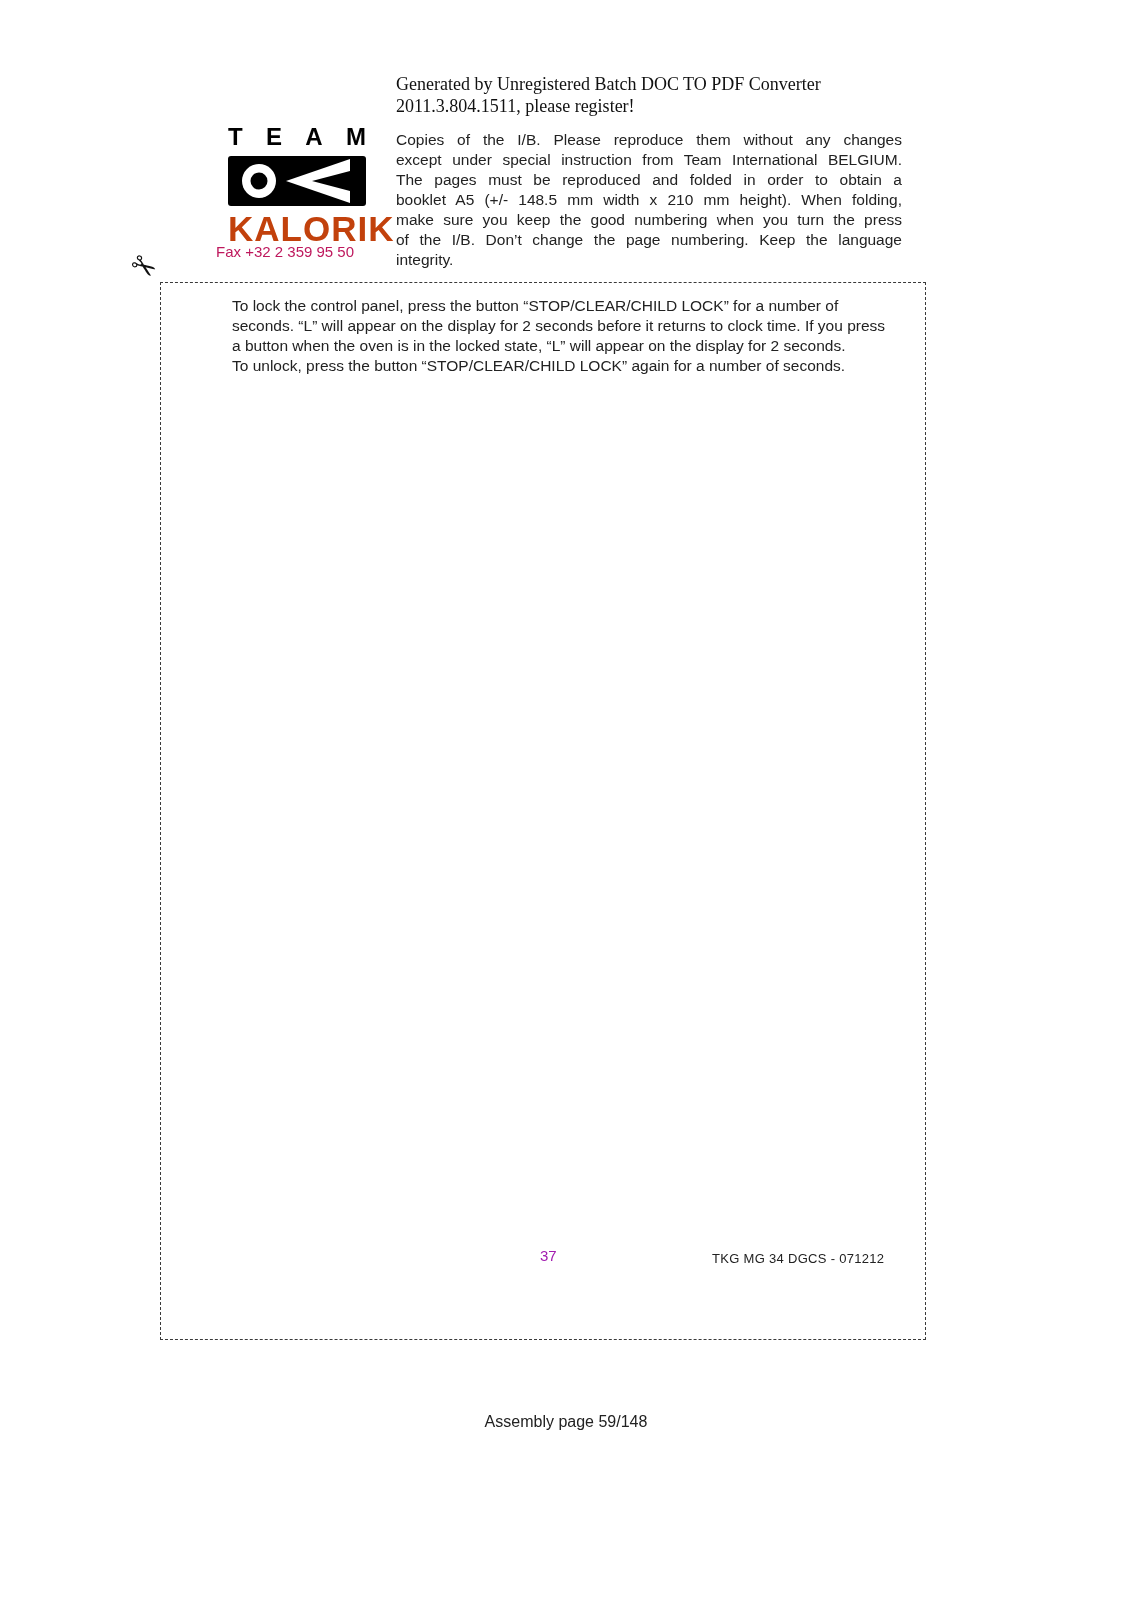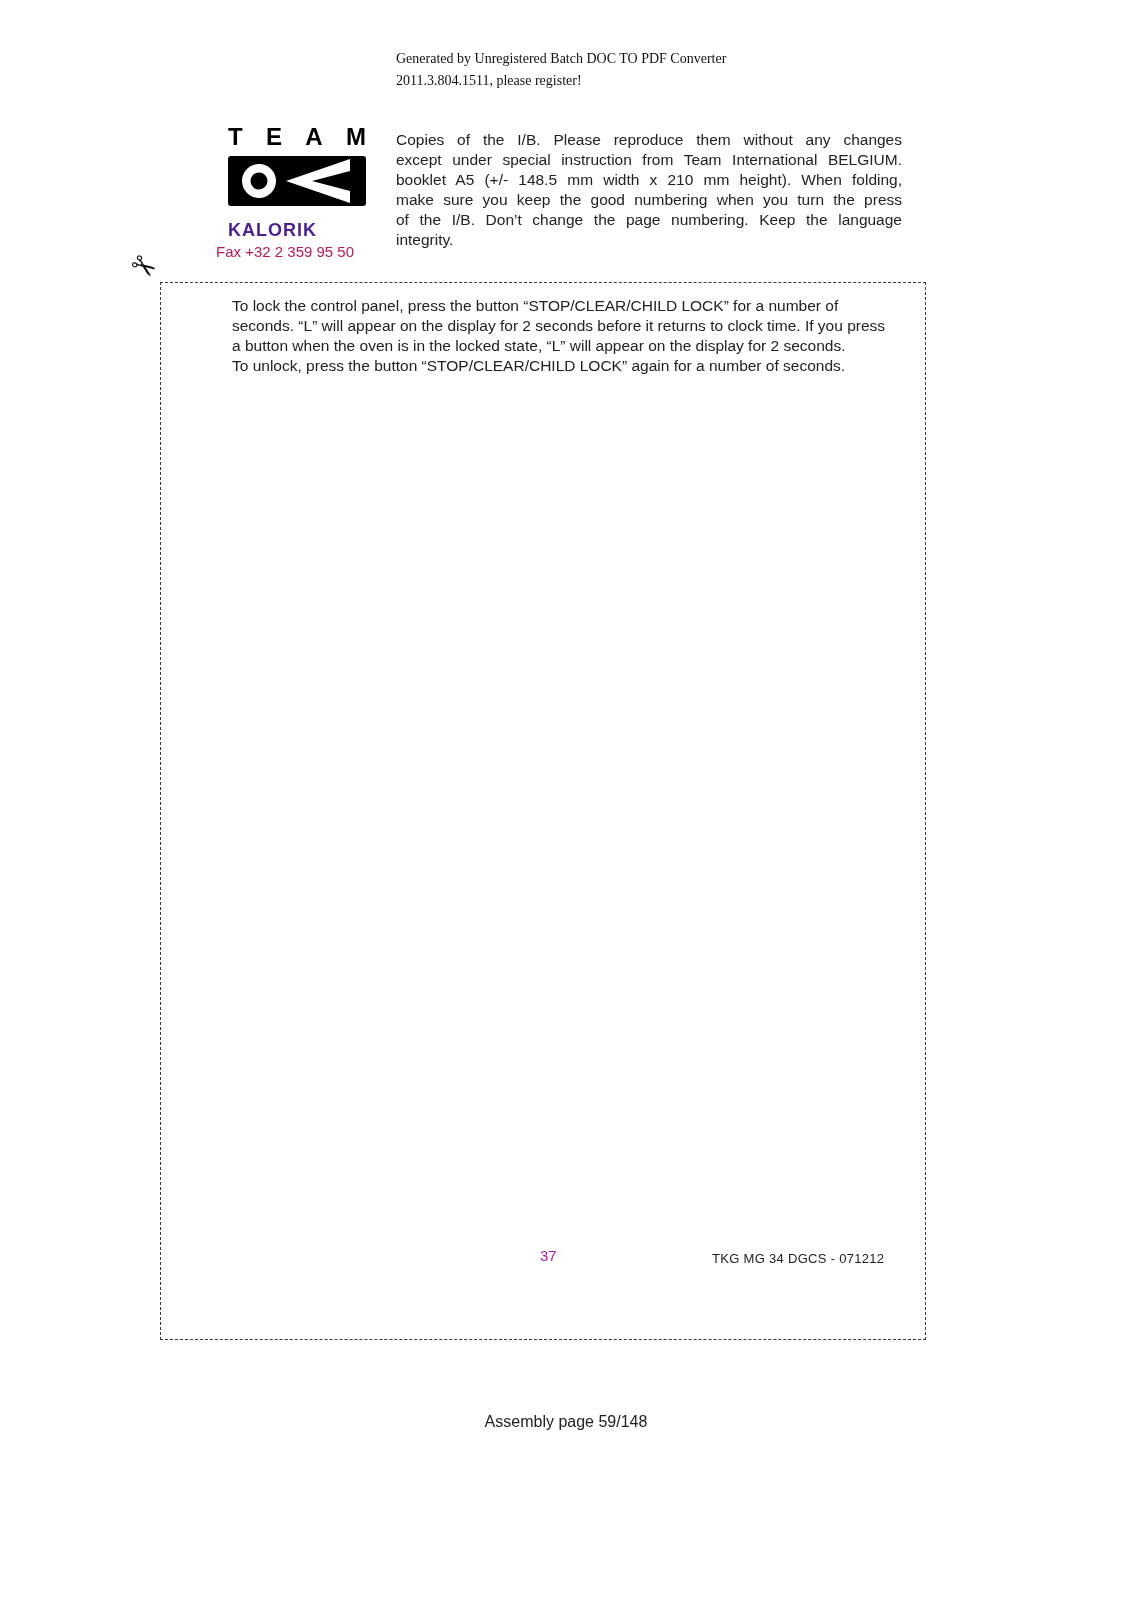--- a/index.html
+++ b/index.html
@@ -14,23 +14,23 @@
     background: #ffffff;
     font-family: "Liberation Sans", sans-serif;
     color: #1c1c1c;
     overflow: hidden;
   }
 
   
   .pdf-header {
     position: absolute;
     left: 396px;
-    top: 48px;
+    top: 73px;
     font-family: "Liberation Serif", serif;
-    font-size: 14px;
+    font-size: 18px;
     line-height: 22px;
     color: #111;
   }
 
   
   .logo-block {
     position: absolute;
     left: 228px;
     top: 123px;
     width: 138px;
@@ -43,25 +43,25 @@
     justify-content: space-between;
     color: #000;
   }
   .logo-mark {
     display: block;
     width: 138px;
     height: 50px;
     margin-top: 5px;
   }
   .logo-kalorik {
-    font-size: 18px;
+    font-size: 35px;
     font-weight: 800;
     letter-spacing: 1px;
-    margin-top: 14px;
-    color: #4c1d95;
+    margin-top: 3px;
+    color: #c2410c;
   }
   .fax-line {
     position: absolute;
     left: 216px;
     top: 243px;
     font-size: 15px;
     color: #be185d;
   }
 
   
@@ -175,20 +175,21 @@
       <polygon points="122,15 84,25 122,35" fill="#000000"></polygon>
     </svg>
     <div class="logo-kalorik">KALORIK</div>
   </div>
 
   <div class="fax-line">Fax +32 2 359 95 50</div>
 
   <div class="intro">
     <div class="jline">Copies of the I/B. Please reproduce them without any changes</div>
     <div class="jline">except under special instruction from Team International BELGIUM.</div>
+    <div class="jline">The pages must be reproduced and folded in order to obtain a</div>
     <div class="jline">booklet A5 (+/- 148.5 mm width x 210 mm height). When folding,</div>
     <div class="jline">make sure you keep the good numbering when you turn the press</div>
     <div class="jline">of the I/B. Don’t change the page numbering. Keep the language</div>
     <div class="jline last">integrity.</div>
   </div>
 
   <div class="scissors">✂</div>
 
   <div class="cut-box"></div>
 

